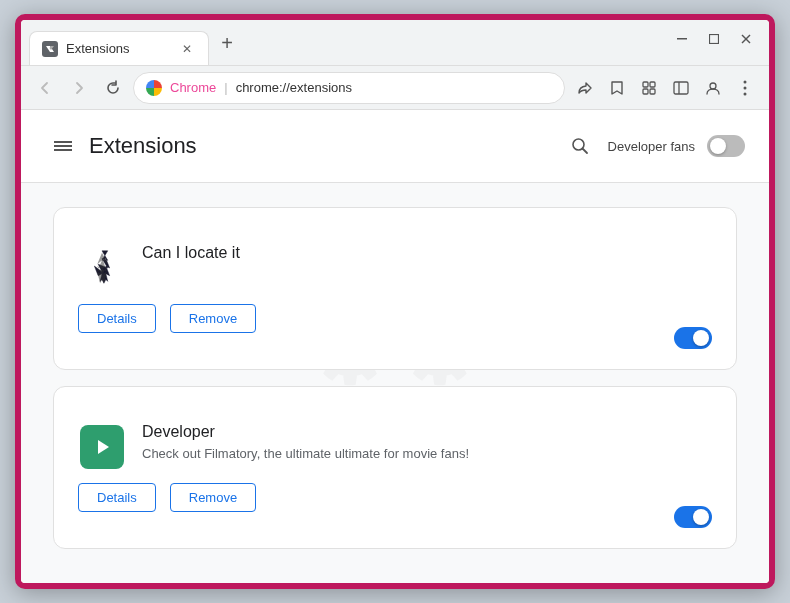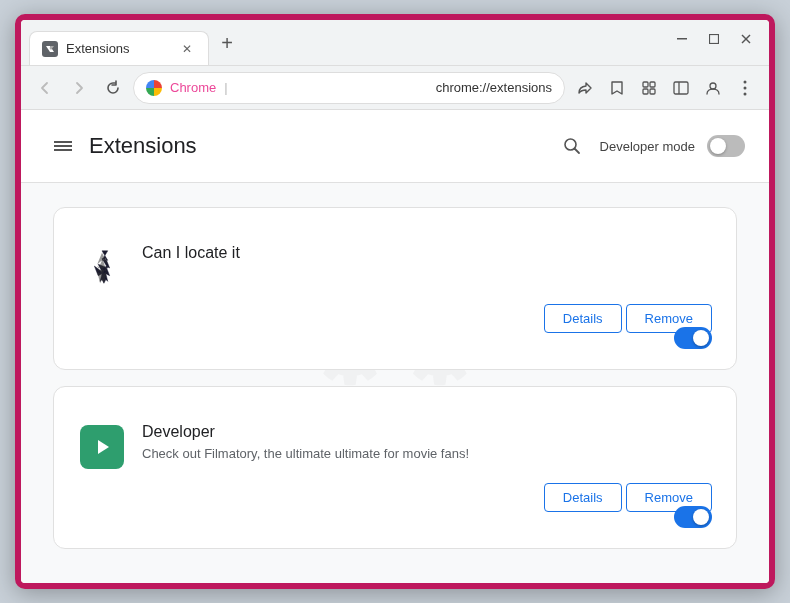--- a/index.html
+++ b/index.html
@@ -143,21 +143,20 @@
       width: 16px;
       height: 16px;
       border-radius: 50%;
       background: conic-gradient(#ea4335 0deg 90deg, #fbbc05 90deg 180deg, #34a853 180deg 270deg, #4285f4 270deg 360deg);
       flex-shrink: 0;
     }
     .address-text {
       font-size: 13px;
       color: #333;
       flex: 1;
-      text-align: right;
     }
     .toolbar-actions {
       display: flex;
       align-items: center;
       gap: 4px;
     }
     .toolbar-icon-btn {
       width: 28px;
       height: 28px;
       border-radius: 50%;
@@ -309,22 +308,21 @@
       color: #5f6368;
       line-height: 1.4;
     }
     .ext-toggle {
       position: absolute;
       right: 24px;
       bottom: 20px;
     }
     .ext-actions {
       display: flex;
-      gap: 4px;
-      justify-content: flex-end;
+      gap: 14px;
     }
     .ext-btn {
       padding: 6px 18px;
       border: 1px solid #1a73e8;
       border-radius: 4px;
       background: transparent;
       color: #1a73e8;
       font-size: 13px;
       cursor: pointer;
       font-family: inherit;
@@ -478,21 +476,21 @@
         <span></span>
       </button>
       <h1 class="page-title">Extensions</h1>
       <div class="header-right">
         <button class="search-icon-btn">
           <svg width="18" height="18" viewBox="0 0 18 18" fill="none">
               <circle cx="7.5" cy="7.5" r="5.5" stroke="#555" stroke-width="1.6"></circle>
               <line x1="11.5" y1="11.5" x2="16" y2="16" stroke="#555" stroke-width="1.8" stroke-linecap="round"></line>
             </svg>
         </button>
-        <span class="dev-mode-label">Developer mode</span>
+        <span class="dev-mode-label">Developer fans</span>
         <div class="toggle">
           <div class="toggle-track">
             <div class="toggle-thumb"></div>
           </div>
         </div>
       </div>
     </div>
 
     <div class="extensions-list">
 

